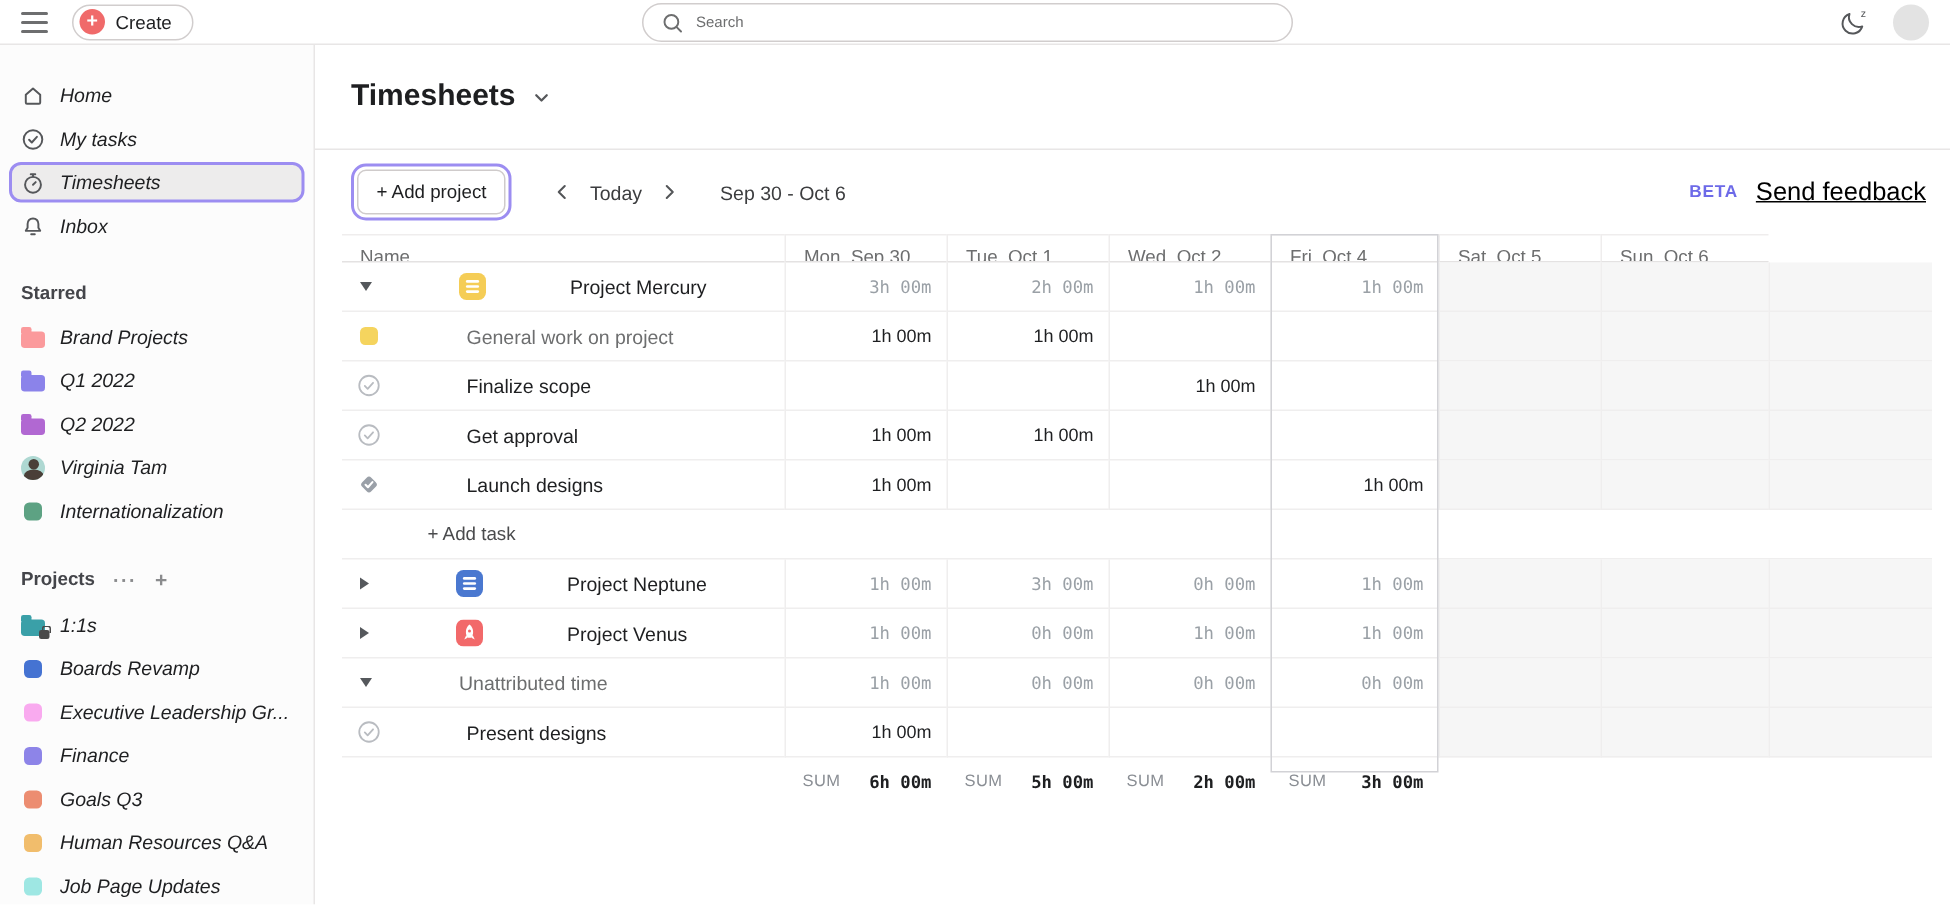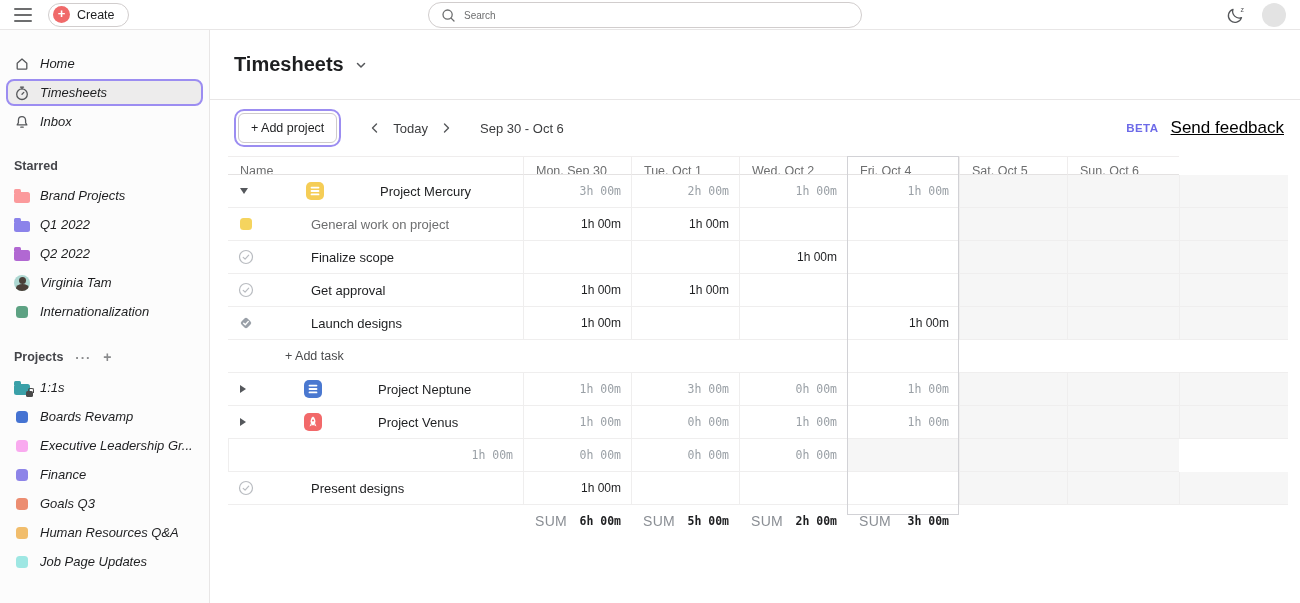--- a/index.html
+++ b/index.html
@@ -86,21 +86,21 @@
   .proj-icn { width: 18px; height: 18px; margin-right: 8px; flex: none; }
   .task-icn { width: 16px; height: 16px; margin-right: 9px; flex: none; display: flex; align-items: center; justify-content: center; }
   .proj-label { font-size: 13px; font-weight: 500; }
   .task-label { font-size: 13px; }
   .muted { color: #6d6e6f; font-weight: 400; }
   .child { padding-left: 30px; }
   .addtask-cell { grid-column: 1 / -1; border-bottom: 1px solid #efeeee; display: flex; align-items: center;
                   padding-left: 57px; font-size: 12.5px; color: #4a4b4d; cursor: pointer; }
   .sum-row { height: 31px; }
   .sum-cell { display: flex; align-items: center; justify-content: space-between; padding: 0 10px 0 12px; }
-  .sum-label { font-size: 14px; color: #8a8e94; letter-spacing: .3px; }
+  .sum-label { font-size: 11px; color: #8a8e94; letter-spacing: .3px; }
   .sum-val { font-family: "DejaVu Sans Mono", monospace; font-size: 11.5px; font-weight: 700; color: #1e1f21; }
   .thu-box { position: absolute; left: 619px; top: 0; width: 112px; height: 359px;
              border: 1px solid #d2d2d6; pointer-events: none; }
   svg { display: block; }
 </style>
 </head>
 <body>
 
 <div class="topbar">
   <div class="hamburger">
@@ -136,20 +136,29 @@
   <div class="sidebar">
     <div id="nav-list">
         <div class="side-item">
           <span class="icn">
             <svg width="16" height="16" viewBox="0 0 16 16">
               <path d="M3.2 7.2 8 3l4.8 4.2v5.2c0 .4-.3.8-.8.8H4c-.5 0-.8-.4-.8-.8z" fill="none" stroke="#55575a" stroke-width="1.3" stroke-linecap="round" stroke-linejoin="round"></path>
             </svg>
           </span>
           <span class="lbl">Home</span>
         </div>
+        <div class="side-item">
+          <span class="icn">
+            <svg width="16" height="16" viewBox="0 0 16 16">
+              <circle cx="8" cy="8" r="6.2" fill="none" stroke="#55575a" stroke-width="1.3" stroke-linecap="round" stroke-linejoin="round"></circle>
+              <path d="M5.4 8.2l1.8 1.8 3.4-3.8" fill="none" stroke="#55575a" stroke-width="1.3" stroke-linecap="round" stroke-linejoin="round"></path>
+            </svg>
+          </span>
+          <span class="lbl">My tasks</span>
+        </div>
         <div class="side-item selected">
           <span class="icn">
             <svg width="16" height="16" viewBox="0 0 16 16">
               <circle cx="8" cy="9.2" r="5.3" fill="none" stroke="#55575a" stroke-width="1.3" stroke-linecap="round" stroke-linejoin="round"></circle>
               <path d="M8 9.2 9.8 7.4" fill="none" stroke="#55575a" stroke-width="1.3" stroke-linecap="round" stroke-linejoin="round"></path>
               <path d="M6.5 2.2h3" fill="none" stroke="#55575a" stroke-width="1.3" stroke-linecap="round" stroke-linejoin="round"></path>
               <path d="M8 2.4v1.4" fill="none" stroke="#55575a" stroke-width="1.3" stroke-linecap="round" stroke-linejoin="round"></path>
             </svg>
           </span>
           <span class="lbl">Timesheets</span>
@@ -461,20 +470,24 @@
               <span class="val-mono">1h 00m</span>
             </div>
             <div class="td day">
               <span class="val-mono">1h 00m</span>
             </div>
             <div class="td day future"></div>
             <div class="td day future"></div>
             <div class="td day future"></div>
           </div>
           <div class="trow">
+            <div class="td name">
+              <span class="caret down"></span>
+              <span class="proj-label muted">Unattributed time</span>
+            </div>
             <div class="td day">
               <span class="val-mono">1h 00m</span>
             </div>
             <div class="td day">
               <span class="val-mono">0h 00m</span>
             </div>
             <div class="td day">
               <span class="val-mono">0h 00m</span>
             </div>
             <div class="td day">

